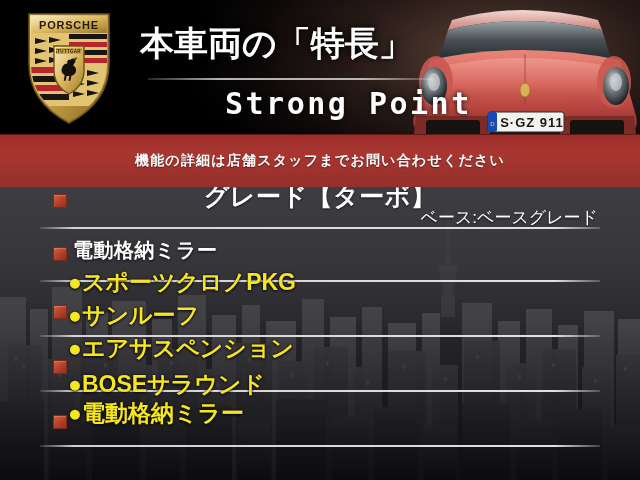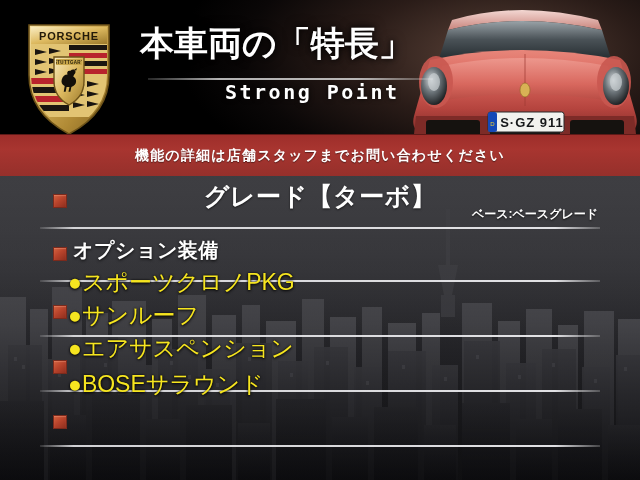--- a/index.html
+++ b/index.html
@@ -28,21 +28,21 @@
   .header-backdrop {
     position: absolute; inset: 0;
     background:
       radial-gradient(ellipse 320px 150px at 78% 40%, #5a4238 0%, #2a1c18 45%, #0a0707 80%, #000 100%),
       #000;
   }
 
   
   .crest-wrap {
     position: absolute;
-    left: 23px; top: 19px;
+    left: 23px; top: 8px;
     width: 92px; height: 118px;
     z-index: 6;
   }
   .crest-svg { display: block; width: 92px; height: 118px; }
 
   
   .car-wrap {
     position: absolute;
     left: 390px; top: -6px;
     width: 260px; height: 146px;
@@ -65,36 +65,36 @@
   }
   .title-rule {
     position: absolute;
     left: 148px; top: 78px;
     width: 285px; height: 2px;
     z-index: 8;
     background: linear-gradient(to right, rgba(255,255,255,0.15), rgba(210,210,210,0.85) 25%, rgba(210,210,210,0.85) 75%, rgba(255,255,255,0.15));
   }
   .title-sub {
     position: absolute;
-    left: 225px; top: 80px;
+    left: 225px; top: 86px;
     z-index: 8;
-    font-size: 20px;
+    font-size: 30px;
     font-weight: bold;
     color: #ffffff;
     letter-spacing: 2.5px;
     font-family: "DejaVu Sans Mono", "Liberation Mono", monospace;
     text-shadow: 0 0 5px rgba(0,0,0,0.9);
     white-space: nowrap;
   }
 
   
   .red-banner {
     position: absolute;
     left: 0; top: 134px;
-    width: 640px; height: 42px;
+    width: 640px; height: 53px;
     background: linear-gradient(to bottom, #9e2e2a 0%, #a83530 35%, #96302b 100%);
     border-top: 1px solid #5e1a18;
     display: flex; align-items: center; justify-content: center;
     z-index: 5;
   }
   .red-banner-text {
     font-size: 14px;
     font-weight: bold;
     color: #ffffff;
     letter-spacing: 1.2px;
@@ -148,22 +148,22 @@
     font-size: 25px;
     font-weight: bold;
     color: #ffffff;
     letter-spacing: 0.5px;
     text-shadow: 0 1px 2px rgba(0,0,0,0.65);
     z-index: 4;
   }
   .grade-base {
     position: absolute;
     right: 42px; top: 205px;
-    font-size: 12px;
-    font-weight: bold;
+    font-size: 17px;
+    font-weight: normal;
     color: #ffffff;
     letter-spacing: 0px;
     text-shadow: 0 1px 2px rgba(0,0,0,0.7);
     z-index: 4;
     white-space: nowrap;
   }
 
   
   .opt-heading {
     position: absolute;
@@ -175,21 +175,21 @@
     text-shadow: 0 1px 3px rgba(0,0,0,0.85);
     z-index: 4;
     white-space: nowrap;
   }
 
   
   .opt-row {
     position: absolute;
     left: 68px;
     font-size: 23px;
-    font-weight: normal;
+    font-weight: bold;
     color: #f6e520;
     letter-spacing: 0px;
     white-space: nowrap;
     z-index: 4;
     text-shadow: 0 1px 3px rgba(0,0,0,0.9), 0 0 2px rgba(0,0,0,0.9);
   }
 </style>
 </head>
 <body>
 
@@ -477,21 +477,22 @@
 
     <div class="sq-bullet" style="top:25px;"></div>
     <div class="sq-bullet" style="top:78px;"></div>
     <div class="sq-bullet" style="top:136px;"></div>
     <div class="sq-bullet" style="top:191px;"></div>
     <div class="sq-bullet" style="top:246px;"></div>
 
     <div class="grade-title" style="top:11px;">グレード【ターボ】</div>
     <div class="grade-base" style="top:37px;">ベース:ベースグレード</div>
 
-    <div class="opt-heading" style="top:68px;">オプション装備</div>
+    <div class="opt-heading" style="top:68px;">電動格納ミラー</div>
 
     <div class="opt-row" style="top:98px;">●スポーツクロノPKG</div>
     <div class="opt-row" style="top:131px;">●サンルーフ</div>
     <div class="opt-row" style="top:164px;">●エアサスペンション</div>
     <div class="opt-row" style="top:200px;">●BOSEサラウンド</div>
+    <div class="opt-row" style="top:229px;">●電動格納ミラー</div>
   </div>
 
 </div>
 
 </body></html>

